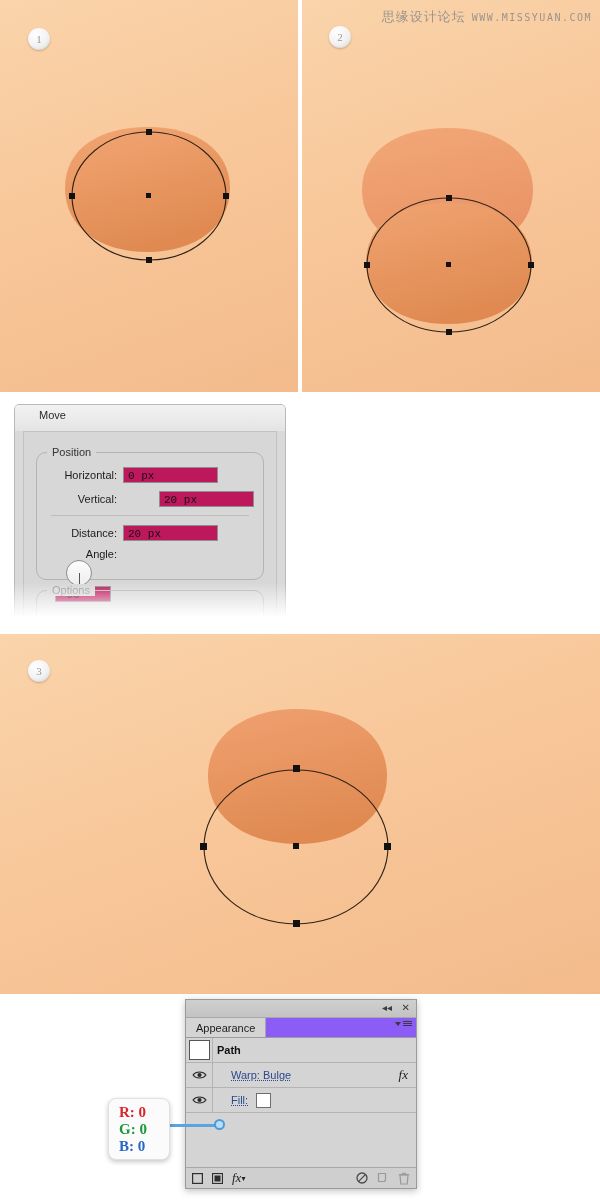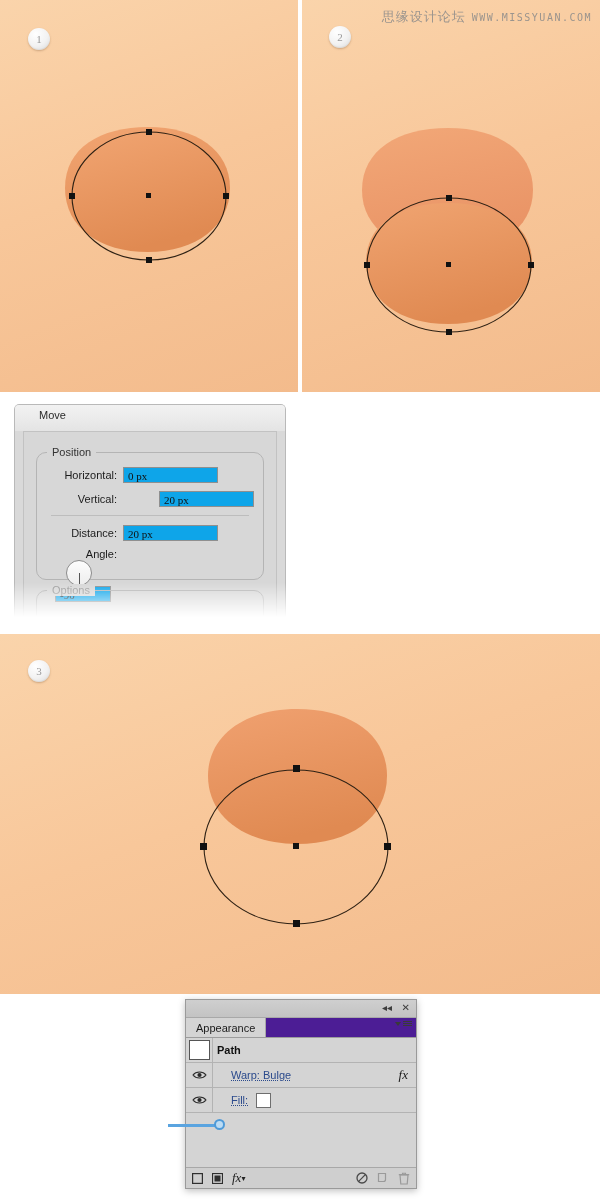--- a/index.html
+++ b/index.html
@@ -66,23 +66,23 @@
   #fs-position{top:20px;height:126px;}
   #fs-options{top:158px;height:40px;}
   .legend{
     position:absolute;top:-7px;left:10px;padding:0 5px;background:#d7d7d7;
     font-size:11px;color:#333;
   }
   .legend.dim{color:#999;}
   .frow{position:absolute;display:flex;align-items:center;}
   .flabel{font-size:11px;color:#1b1b1b;text-align:right;width:74px;padding-right:6px;}
   .finput{
-    width:95px;height:16px;border:1px solid #8f8f8f;background:#0ea5e9;
+    width:95px;height:16px;border:1px solid #8f8f8f;background:#be185d;
     font-size:11px;color:#111;padding:1px 0 0 4px;box-sizing:border-box;
-    font-family:Liberation Serif, serif;
+    font-family:Liberation Mono, monospace;
   }
   .finput.small{width:56px;}
   .divider{position:absolute;left:14px;right:14px;height:1px;background:#bdbdbd;}
   .dial{
     width:24px;height:24px;border-radius:50%;border:1px solid #8d8d8d;
     background:linear-gradient(to bottom,#fdfdfd,#ededed);
     position:relative;margin-right:8px;
   }
   .dial .needle{
     position:absolute;left:50%;top:50%;width:1px;height:11px;background:#555;
@@ -95,21 +95,21 @@
     background:#d4d4d4;border:1px solid #9a9a9a;
     box-shadow:0 2px 7px rgba(0,0,0,.25);
     font-size:11px;color:#1c1c1c;
   }
   .ap-topbar{
     height:17px;background:linear-gradient(to bottom,#cfcfcf,#c3c3c3);
     border-bottom:1px solid #a8a8a8;position:relative;
   }
   .ap-topbar .ctl{position:absolute;top:2px;color:#3d3d3d;font-size:10px;line-height:12px;}
   .ap-tabbar{
-    height:19px;background:#4c1d95;border-bottom:1px solid #9c9c9c;
+    height:19px;background:#8b5cf6;border-bottom:1px solid #9c9c9c;
     display:flex;align-items:stretch;position:relative;
   }
   .ap-tab{
     background:#d4d4d4;padding:0 10px;display:flex;align-items:center;
     font-size:11px;color:#1b1b1b;border-right:1px solid #a8a8a8;
   }
   .ap-menu{position:absolute;right:4px;top:3px;display:flex;align-items:center;gap:2px;}
   .ap-menu .tri{width:0;height:0;border-left:3px solid transparent;border-right:3px solid transparent;border-top:4px solid #3a3a3a;}
   .ap-menu .bars{display:flex;flex-direction:column;gap:1px;}
   .ap-menu .bars i{display:block;width:9px;height:1px;background:#3a3a3a;}
@@ -374,14 +374,28 @@
             <path d="M2 3 h8 l-0.8 9 h-6.4 z" fill="none" stroke="#9a9a9a" stroke-width="1.2"></path>
             <line x1="0.8" y1="2.6" x2="11.2" y2="2.6" stroke="#9a9a9a" stroke-width="1.2"></line>
             <path d="M4.5 2.4 v-1.2 h3 v1.2" fill="none" stroke="#9a9a9a" stroke-width="1.1"></path>
           </svg>
       </span>
     </div>
   </div>
 
   <div id="callout-line"></div>
   <div id="callout-dot"></div>
+  <div id="rgb-callout">
+    <div class="r">
+      <span>R:</span>
+      <span>0</span>
+    </div>
+    <div class="g">
+      <span>G:</span>
+      <span>0</span>
+    </div>
+    <div class="b">
+      <span>B:</span>
+      <span>0</span>
+    </div>
+  </div>
 
 </div>
 
 </body></html>

